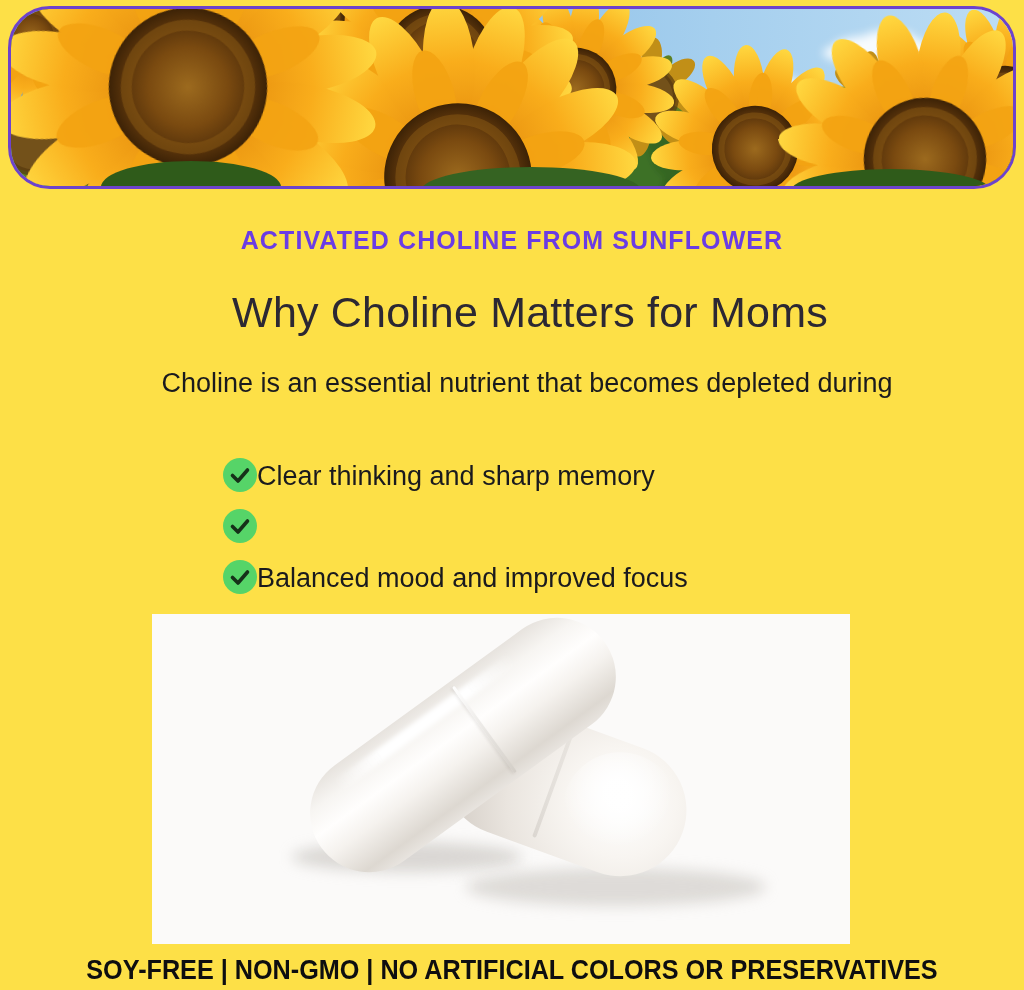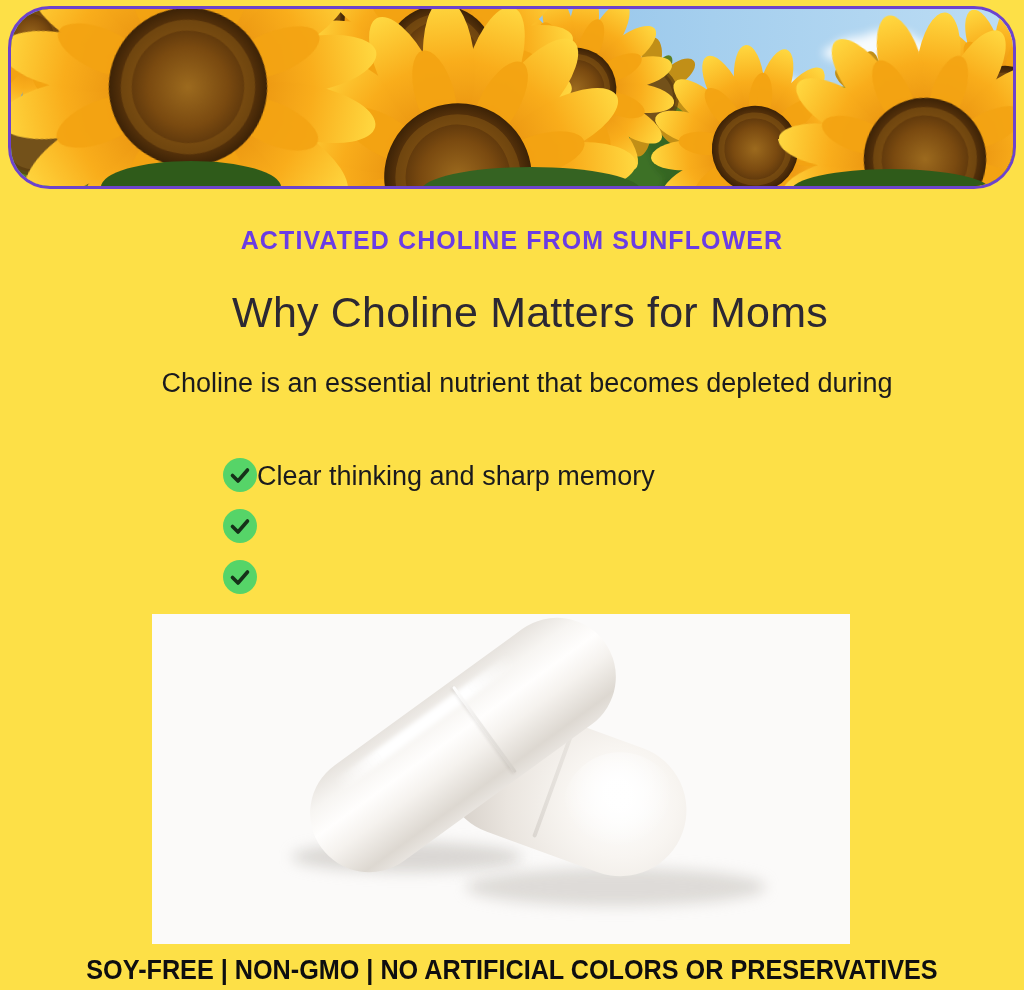--- a/index.html
+++ b/index.html
@@ -270,20 +270,21 @@
       <svg class="check" viewBox="0 0 34 34">
         <circle cx="17" cy="17" r="17" fill="var(--check-green, #56d468)"></circle>
         <path d="M9.5 17.5 L15 23 L24.5 12" fill="none" stroke="var(--check-mark, #163019)" stroke-width="3.6" stroke-linecap="round" stroke-linejoin="round"></path>
       </svg>
     </div>
     <div class="benefit-item">
       <svg class="check" viewBox="0 0 34 34">
         <circle cx="17" cy="17" r="17" fill="var(--check-green, #56d468)"></circle>
         <path d="M9.5 17.5 L15 23 L24.5 12" fill="none" stroke="var(--check-mark, #163019)" stroke-width="3.6" stroke-linecap="round" stroke-linejoin="round"></path>
       </svg>
+      <span class="benefit-label">Balanced mood and improved focus</span>
     </div>
   </div>
 
   <div class="capsules">
     <div class="photo-bg"></div>
     <div class="cap-shadow a"></div>
     <div class="cap-shadow b"></div>
     <div class="capsule back"></div>
     <div class="capsule front"></div>
   </div>

